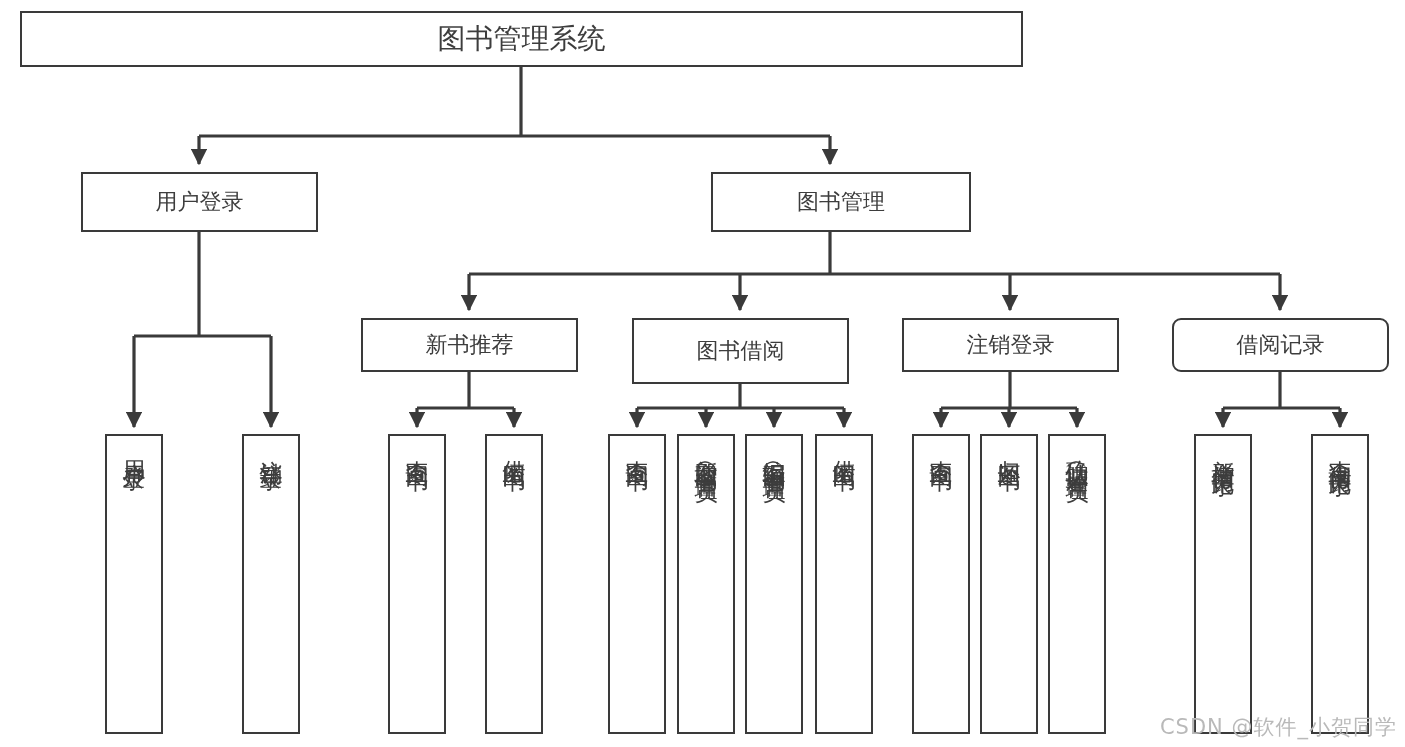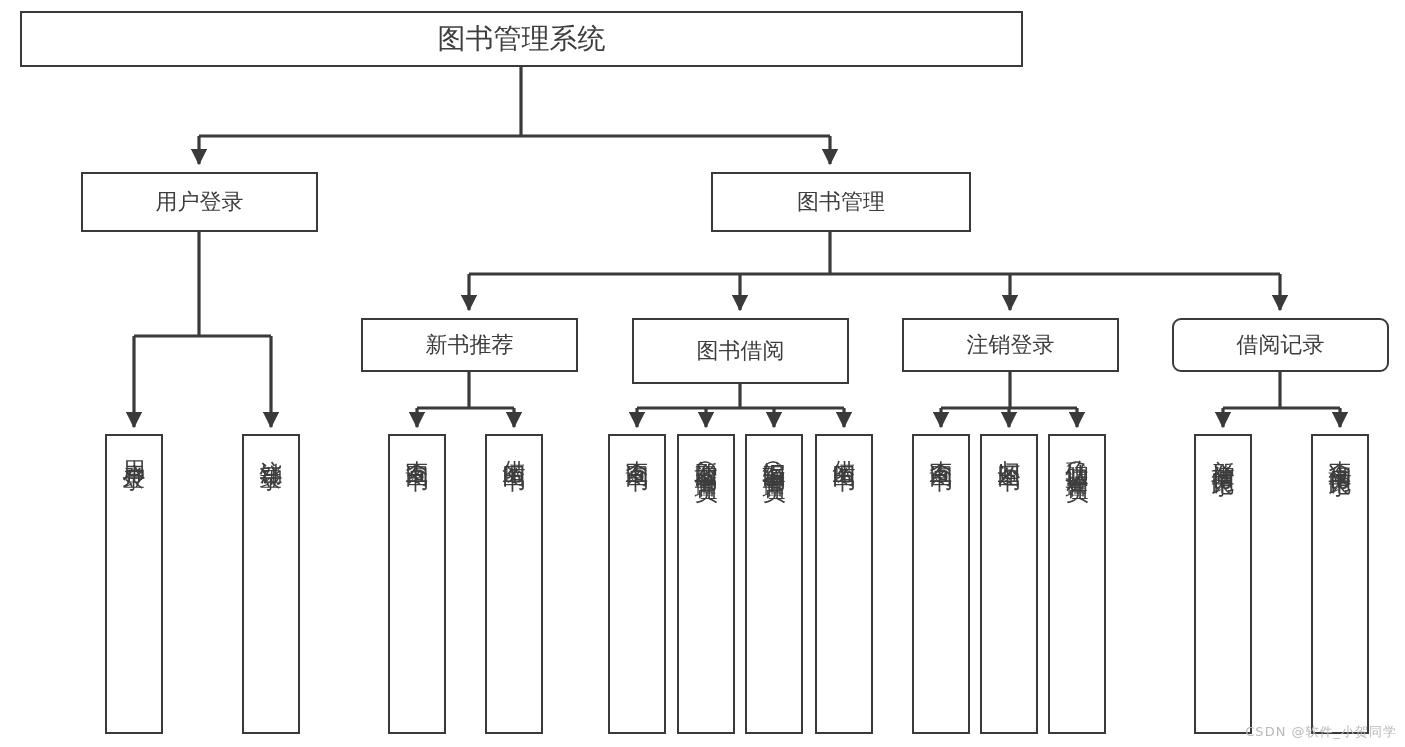--- a/index.html
+++ b/index.html
@@ -40,21 +40,21 @@
     white-space:nowrap;
   }
   #t-root .lbl{font-size:28px;}
   .lvl2 .lbl{font-size:22px;}
   .lvl3 .lbl{font-size:22px;}
   .leaf .lbl{font-size:23px;}
 
   #watermark{
     position:absolute;
     right:8px;bottom:6px;
-    font-size:13px;
+    font-size:21px;
     color:#b9b9b9;
     letter-spacing:1px;
     white-space:nowrap;
     pointer-events:none;
   }
 </style>
 </head>
 <body>
 
 <div id="stage">

